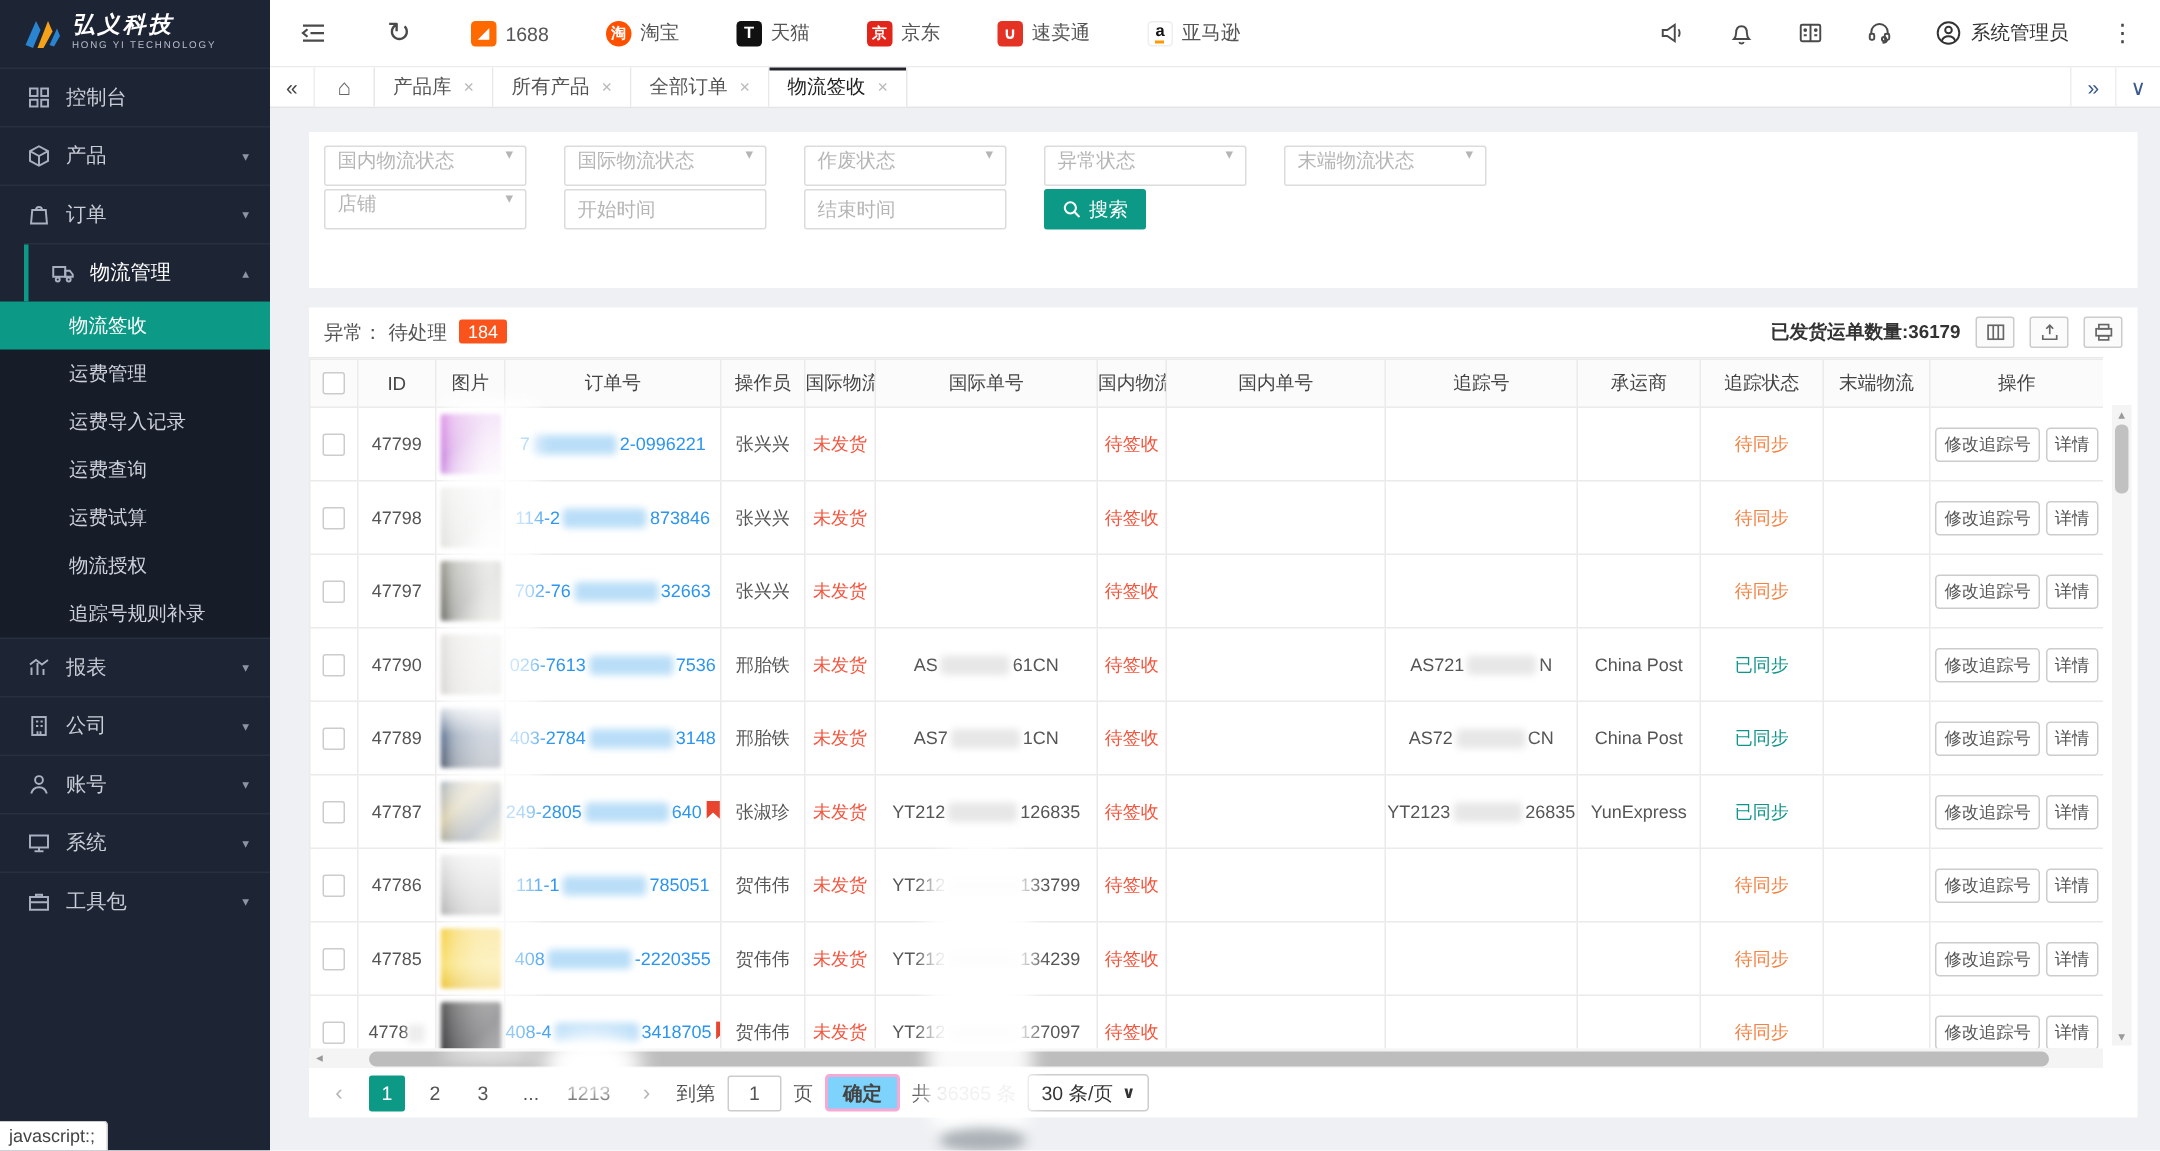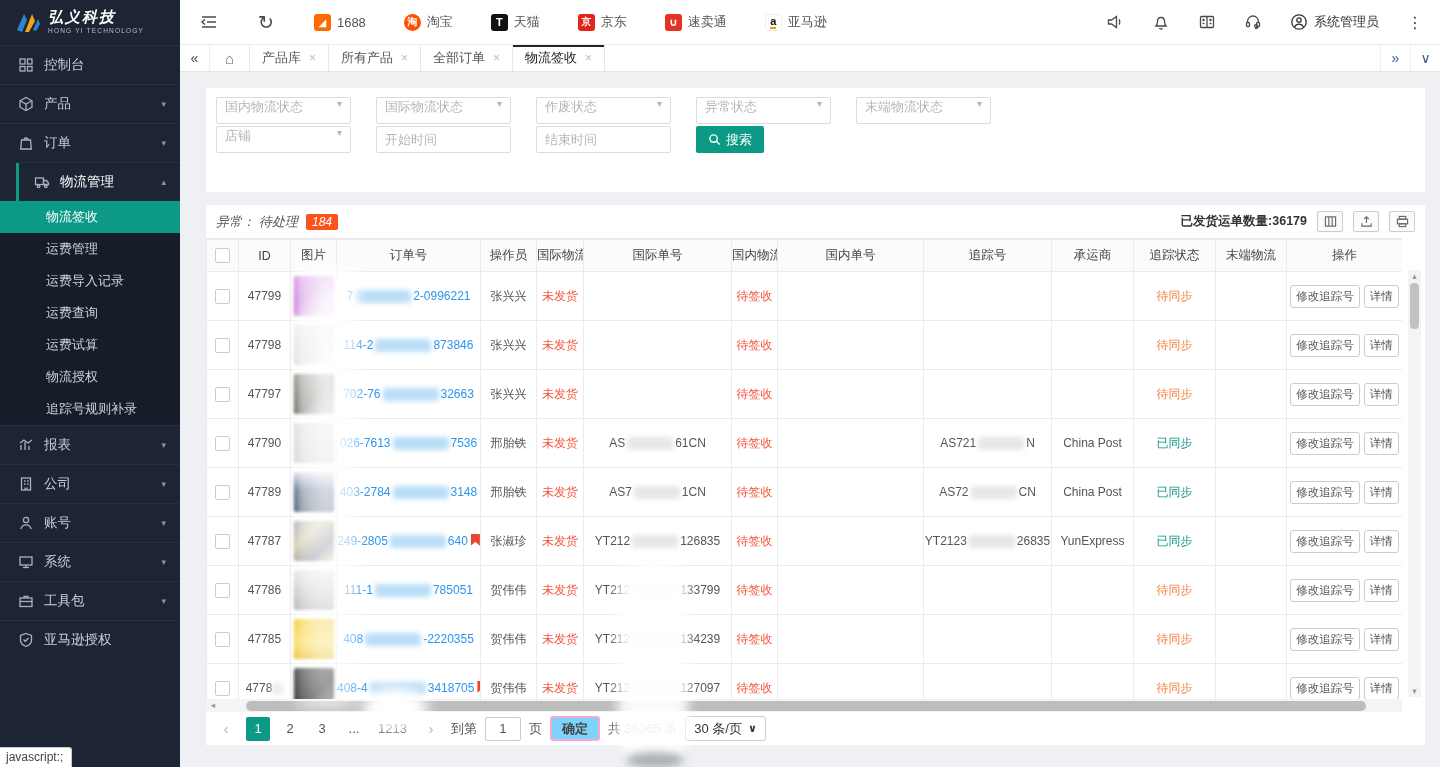--- a/index.html
+++ b/index.html
@@ -59,21 +59,21 @@
   .f-input::placeholder { color:#b6b6b6; }
   .f-select { display:flex; justify-content:space-between; cursor:pointer; }
   .f-select .ph { color:#b6b6b6; }
   .f-select .caret { color:#b5b5b5; font-size:10px; }
   .search-btn { height:27px; padding:0 12px; background:#0c9a87; border:none; border-radius:2px; color:#fff; font-size:13px; display:flex; align-items:center; gap:5px; cursor:pointer; }
   .search-btn svg { width:13px; height:13px; }
 
   
   .tpanel { position:absolute; left:206px; top:205px; width:1219px; height:540px; background:#fff; }
   .t-toolbar { height:33px; display:flex; align-items:center; padding:0 10px; }
-  .exc { color:#555; font-size:13px; display:flex; align-items:center; gap:4px;font-style:italic; }
+  .exc { color:#555; font-size:13px; display:flex; align-items:flex-start; gap:4px; }
   .badge { background:#fa541c; color:#fff; font-size:12px; padding:1px 6px; border-radius:2px; margin-left:4px; }
   .t-right { margin-left:auto; display:flex; align-items:center; gap:10px; }
   .shipped { color:#333; font-weight:bold; font-size:12.5px; }
   .tool-ic { width:26px; height:21px; border:1px solid #ccc; border-radius:2px; background:#fbfbfb; display:flex; align-items:center; justify-content:center; color:#666; cursor:pointer; }
   .tool-ic svg { width:13px; height:13px; }
 
   .twrap { position:absolute; left:0; top:33px; width:1196px; height:461px; overflow:hidden; border-top:1px solid #e9e9e9; }
   table { border-collapse:collapse; table-layout:fixed; width:1196px; font-size:12px; }
   th, td { border:1px solid #eceaea; text-align:center; overflow:hidden; white-space:nowrap; }
   th { height:32px; background:#fbfbfb; color:#444; font-weight:normal; font-size:12.5px; }
@@ -247,27 +247,20 @@
       <span class="arr">▾</span>
     </div>
     <div class="m-item">
       <svg class="ic" viewBox="0 0 16 16" fill="none" stroke="currentColor" stroke-width="1.3">
           <rect x="2" y="5" width="12" height="8.5"></rect>
           <path d="M6 5V3.5h4V5"></path>
           <line x1="2" y1="8.5" x2="14" y2="8.5"></line>
         </svg>
       <span>工具包</span>
       <span class="arr">▾</span>
-    </div>
-    <div class="m-item">
-      <svg class="ic" viewBox="0 0 16 16" fill="none" stroke="currentColor" stroke-width="1.3">
-          <path d="M8 1.5l5.5 2v5c0 3-2.7 4.8-5.5 6-2.8-1.2-5.5-3-5.5-6v-5z"></path>
-          <polyline points="5.5,7.5 7.3,9.3 10.5,6"></polyline>
-        </svg>
-      <span>亚马逊授权</span>
     </div>
   </div>
 </div>
 
 <div class="tophdr">
   <div class="hbtn">
     <svg viewBox="0 0 18 18" fill="none" stroke="currentColor" stroke-width="1.5">
         <line x1="2" y1="4" x2="16" y2="4"></line>
         <line x1="7" y1="9" x2="16" y2="9"></line>
         <line x1="2" y1="14" x2="16" y2="14"></line>

